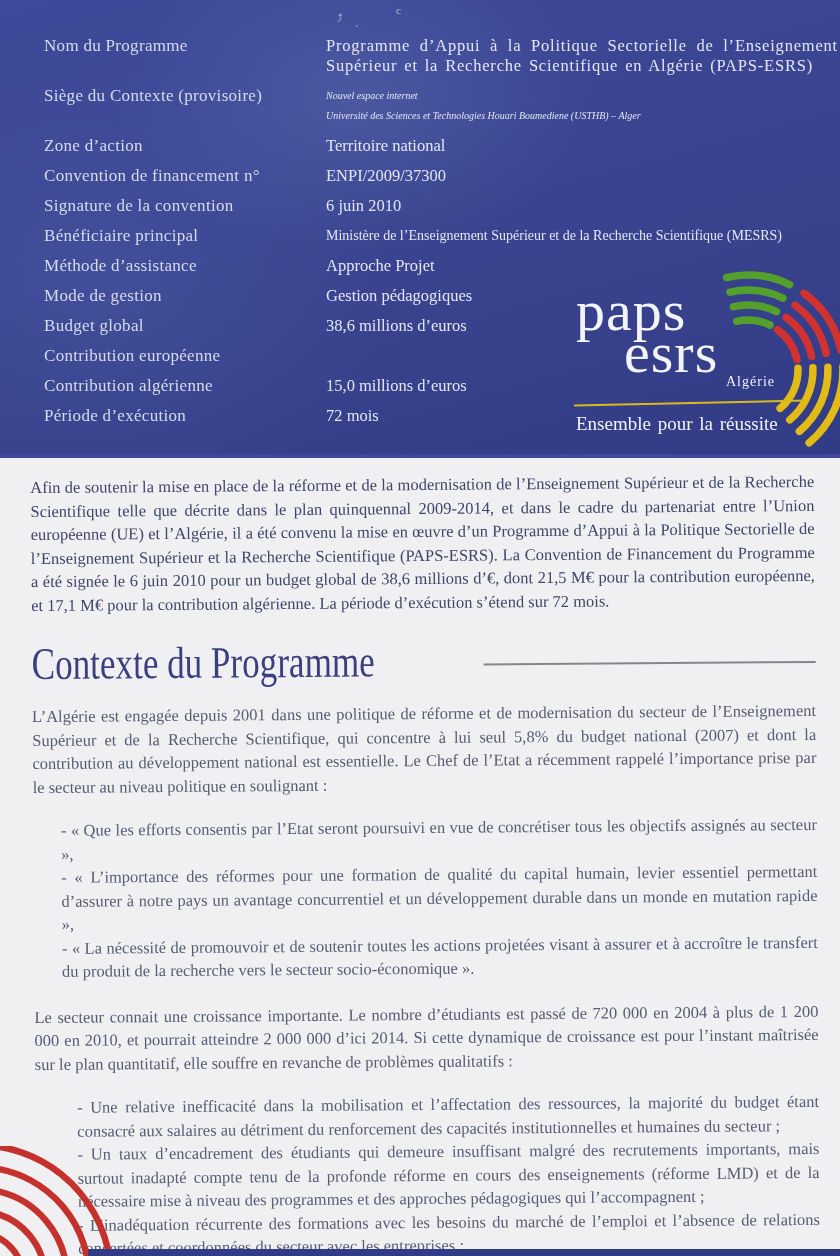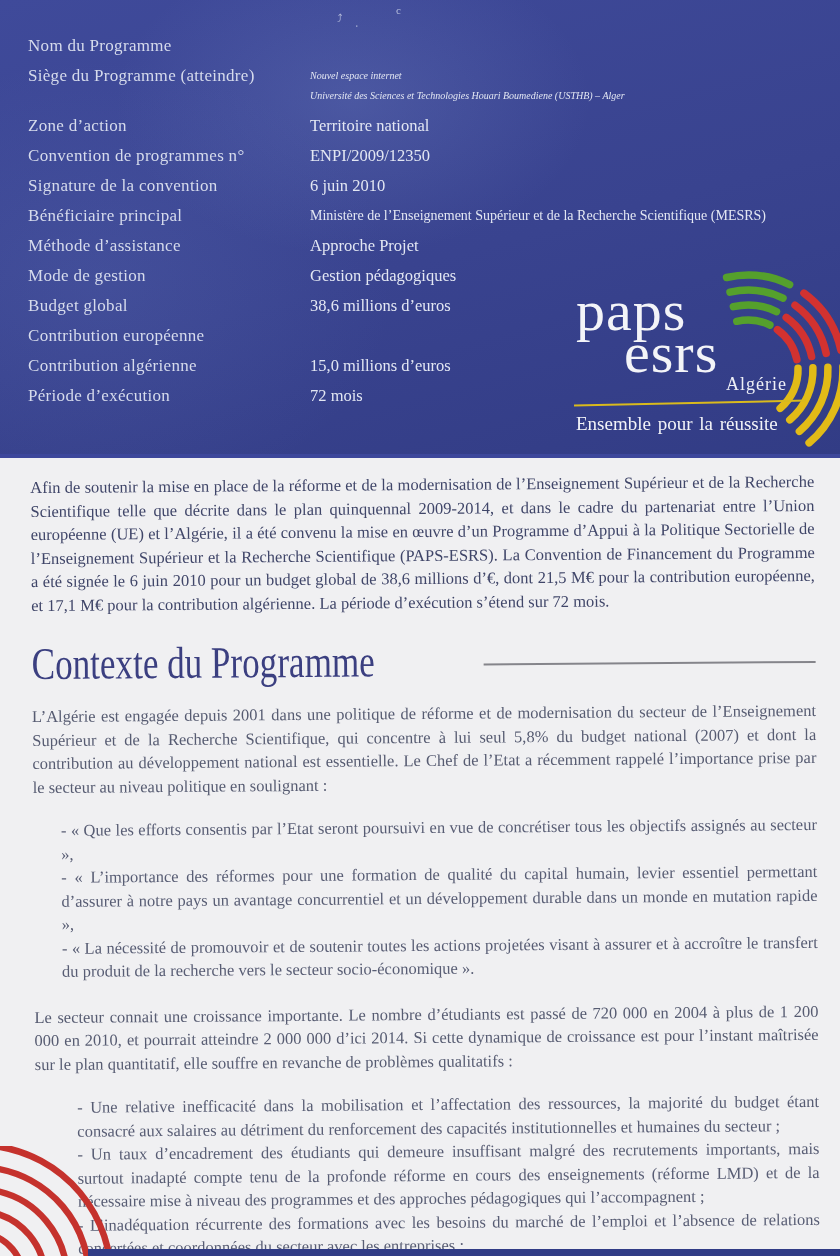--- a/index.html
+++ b/index.html
@@ -15,41 +15,41 @@
     box-sizing:border-box; padding:36px 0 0 28px;
     background:
       radial-gradient(ellipse 340px 220px at 42% 22%, rgba(130,150,210,0.22), rgba(130,150,210,0) 70%),
       radial-gradient(ellipse 420px 320px at 12% 62%, rgba(105,125,195,0.18), rgba(105,125,195,0) 70%),
       linear-gradient(165deg, #3f4a9a 0%, #39438f 55%, #323c85 100%);
   }
   .banner::after {
     content:""; position:absolute; left:0; bottom:0; width:100%; height:4px;
     background:#3d479b;
   }
-  .b-row { display:flex; margin-bottom:10px; }
+  .b-row { display:flex; margin-bottom:10px;margin-left:16px; }
   .b-label {
     flex:none; width:282px; font-size:17px; line-height:20px;
     color:#d6dbec; letter-spacing:0.3px;
   }
   .b-value { width:512px; font-size:16.5px; line-height:20px; color:#e3e7f3; }
   .v-justify { text-align:justify; letter-spacing:0.8px; word-spacing:2px; }
   .v-pre { white-space:pre; font-size:10px;font-style:italic; }
   .v-small { font-size:14px; white-space:nowrap; }
 
   .speck { position:absolute; color:#ccd3e8; font-size:11px; opacity:0.85; }
 
   
   .logo { position:absolute; left:568px; top:266px; width:288px; height:192px; }
   .logo svg { position:absolute; left:0; top:0; overflow:visible; }
   .logo-paps, .logo-esrs {
     position:absolute; color:#f3f4f8; font-size:58px; line-height:58px; letter-spacing:1px;
   }
   .logo-paps { left:8px; top:16px; }
   .logo-esrs { left:56px; top:58px; }
-  .logo-algerie { position:absolute; left:158px; top:108px; font-size:18px; color:#eef0f6; letter-spacing:1px; }
+  .logo-algerie { position:absolute; left:158px; top:108px; font-size:14px; color:#eef0f6; letter-spacing:1px; }
   .logo-line { position:absolute; left:6px; top:136px; width:232px; height:2px; background:#d9ba1d; transform:rotate(-1.2deg); }
   .logo-tagline { position:absolute; left:8px; top:147px; font-size:19px; font-weight:normal; color:#f3f4f8; word-spacing:2px; }
 
   
   .content {
     position:absolute; top:458px; left:0; width:840px;
     box-sizing:border-box; padding:18px 26px 0 30px;
     transform:rotate(-0.45deg); transform-origin:40px 0;
   }
   .para { margin:0 0 20px 0; font-size:16.5px; line-height:23.5px; text-align:justify; }
@@ -77,33 +77,34 @@
 
 <div class="page">
 
   <div class="banner">
     <span class="speck" style="left:337px; top:12px;">⤴</span>
     <span class="speck" style="left:396px; top:4px;">c</span>
     <span class="speck" style="left:355px; top:20px;">⋅</span>
 
     <div class="b-row">
       <div class="b-label">Nom du Programme</div>
-    </div>
-    <div class="b-row">
-      <div class="b-label">Siège du Programme (atteindre)</div>
+      <div class="b-value v-justify">Programme d’Appui à la Politique Sectorielle de l’Enseignement Supérieur et la Recherche Scientifique en Algérie (PAPS-ESRS)</div>
+    </div>
+    <div class="b-row">
+      <div class="b-label">Siège du Contexte (provisoire)</div>
       <div class="b-value v-pre">Nouvel espace internet
 Université des Sciences et Technologies Houari Boumediene (USTHB) – Alger</div>
     </div>
     <div class="b-row">
       <div class="b-label">Zone d’action</div>
       <div class="b-value">Territoire national</div>
     </div>
     <div class="b-row">
-      <div class="b-label">Convention de programmes n°</div>
-      <div class="b-value">ENPI/2009/12350</div>
+      <div class="b-label">Convention de financement n°</div>
+      <div class="b-value">ENPI/2009/37300</div>
     </div>
     <div class="b-row">
       <div class="b-label">Signature de la convention</div>
       <div class="b-value">6 juin 2010</div>
     </div>
     <div class="b-row">
       <div class="b-label">Bénéficiaire principal</div>
       <div class="b-value v-small">Ministère de l’Enseignement Supérieur et de la Recherche Scientifique (MESRS)</div>
     </div>
     <div class="b-row">

